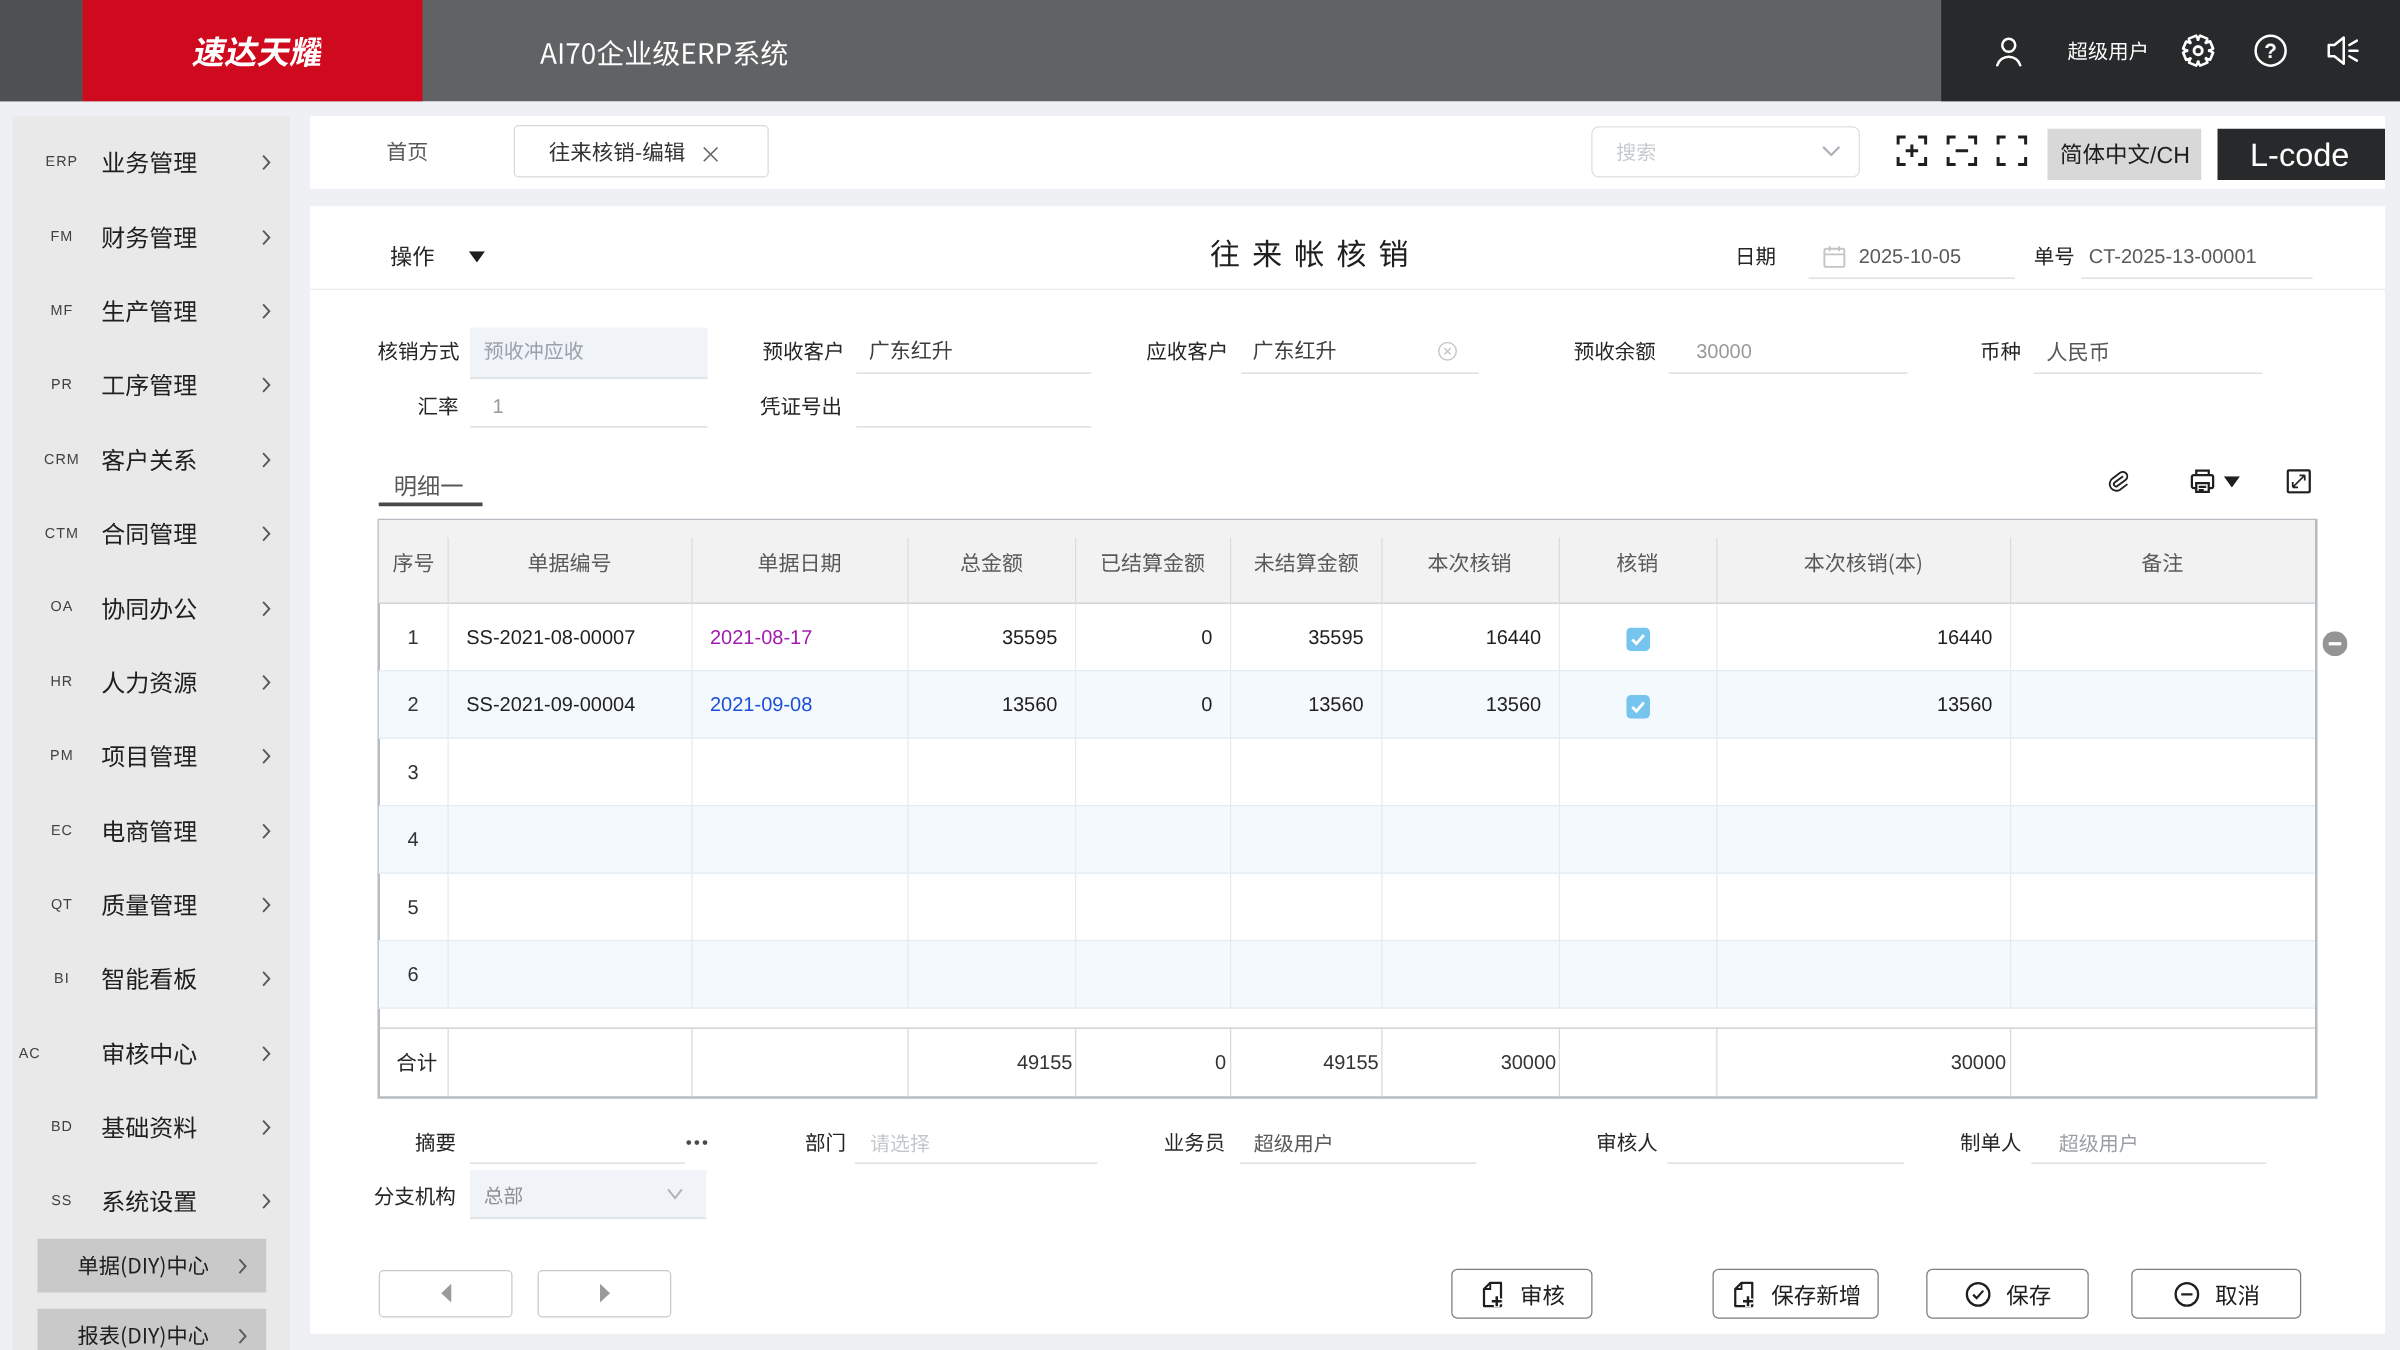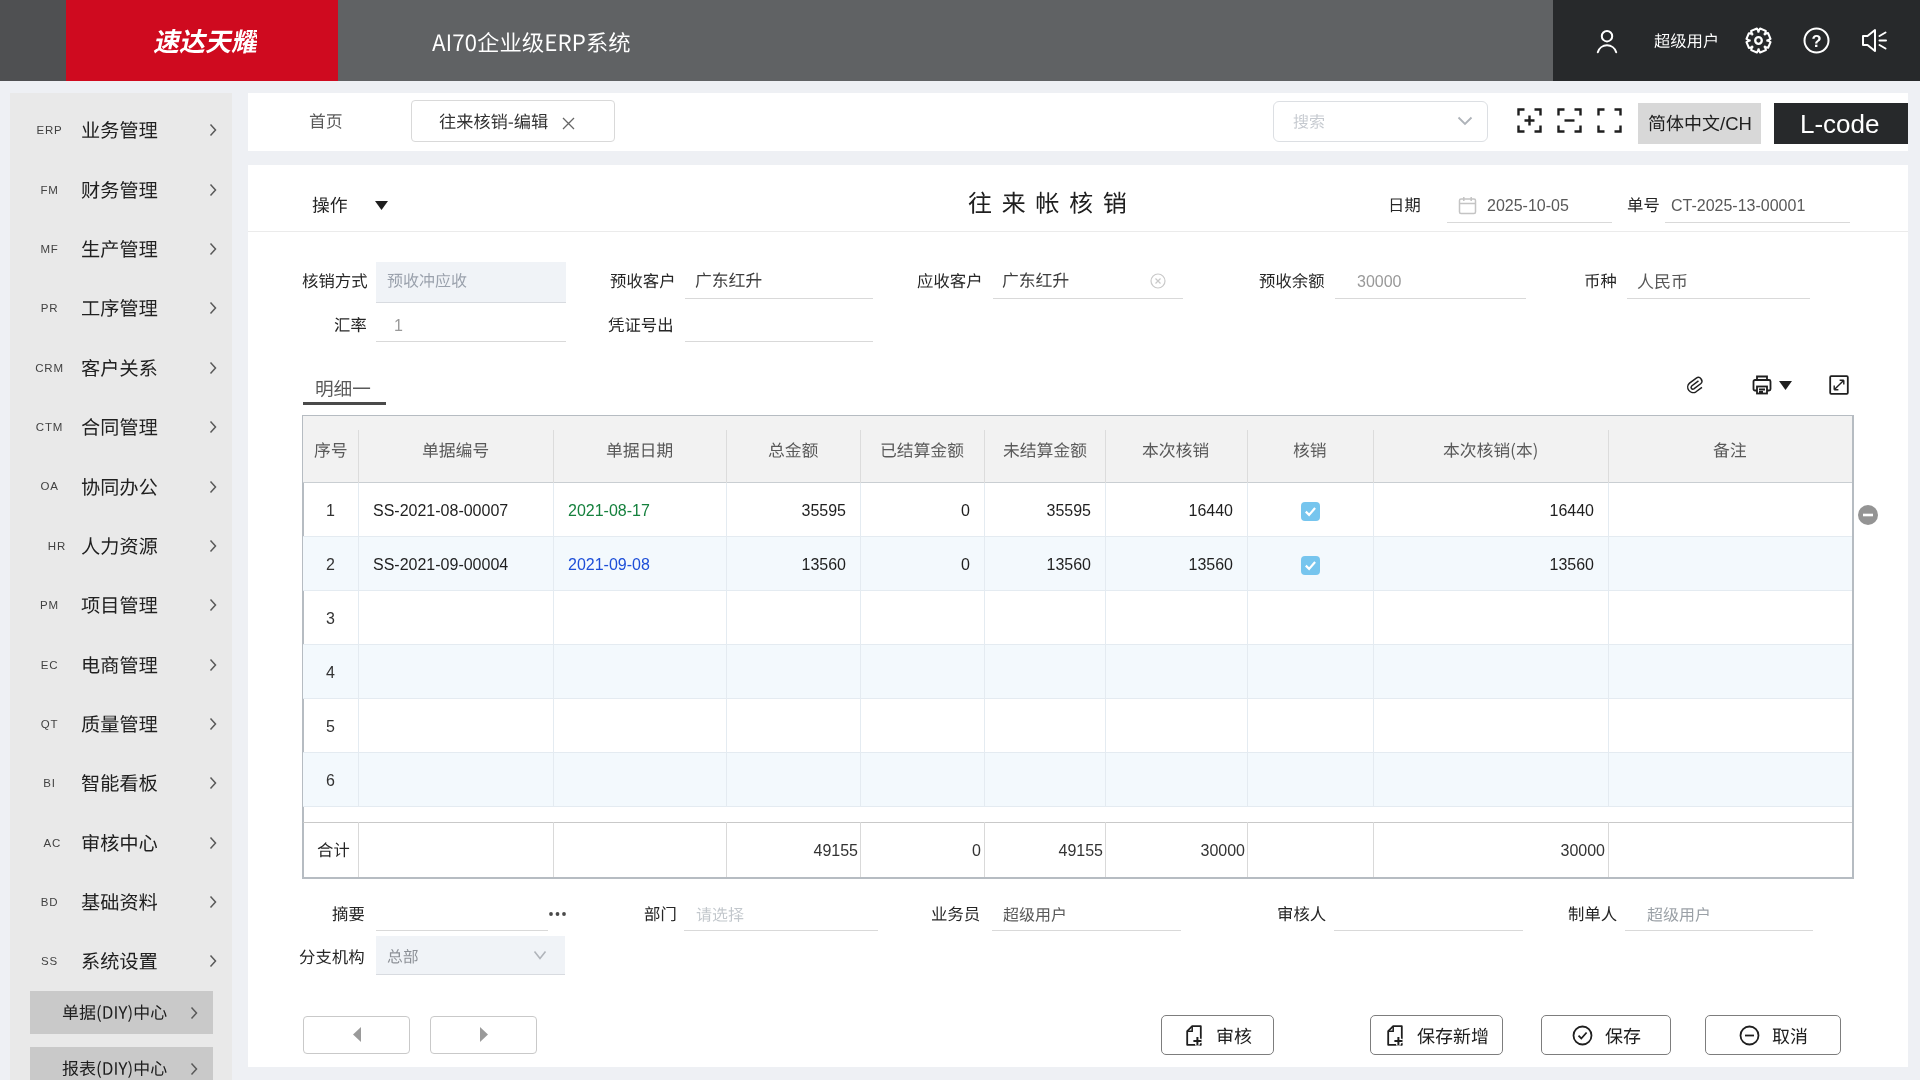--- a/index.html
+++ b/index.html
@@ -80,21 +80,21 @@
 <svg class="abs" style="left:209px;top:420.1px" width="8" height="14" viewBox="0 0 8 14" fill="none" stroke="#595959" stroke-width="1.5">
       <path d="M1.5 1.5l5 5.5-5 5.5"></path>
     </svg>
 <div class="abs" style="left:33px;top:486.46px;width:33px;transform:translateY(-50%);font:11.5px 'Liberation Sans',sans-serif;color:#424242;letter-spacing:0.8px;text-align:center;white-space:nowrap">OA</div>
 <svg style="position:absolute;left:81.0px;top:471.5px;" width="77" height="28" viewBox="0 0 77 28" fill="#202020">
       <path d="M7.4 13.2C7.1 15.0 6.4 16.8 5.6 18.0C5.9 18.2 6.5 18.6 6.7 18.8C7.5 17.5 8.3 15.5 8.7 13.4ZM16.1 13.5C16.6 15.2 17.2 17.6 17.3 19.0L18.7 18.6C18.5 17.3 17.9 15.0 17.3 13.2ZM3.1 6.1V10.6H0.9V12.0H3.1V23.8H4.5V12.0H6.5V10.6H4.5V6.1ZM10.5 6.3V9.8V9.8H7.1V11.2H10.5C10.4 14.9 9.6 19.4 5.4 22.8C5.7 23.1 6.2 23.5 6.5 23.8C11.0 20.1 11.8 15.2 11.9 11.2H14.6C14.4 18.6 14.2 21.4 13.7 22.0C13.5 22.2 13.3 22.3 12.9 22.3C12.5 22.3 11.5 22.3 10.4 22.2C10.7 22.6 10.8 23.2 10.8 23.6C11.9 23.6 12.9 23.7 13.5 23.6C14.1 23.5 14.5 23.3 14.9 22.8C15.6 22.0 15.8 19.1 16.0 10.5C16.0 10.3 16.0 9.8 16.0 9.8H11.9V9.8V6.3Z M24.0 10.5V11.8H33.7V10.5ZM26.3 15.0H31.3V18.7H26.3ZM24.9 13.8V21.3H26.3V19.9H32.7V13.8ZM20.9 7.1V23.8H22.3V8.5H35.3V22.0C35.3 22.3 35.2 22.4 34.9 22.4C34.5 22.4 33.4 22.5 32.2 22.4C32.4 22.8 32.7 23.4 32.7 23.8C34.4 23.8 35.4 23.8 35.9 23.6C36.5 23.3 36.7 22.9 36.7 22.0V7.1Z M41.9 12.8C41.4 14.5 40.4 16.6 39.3 18.0L40.6 18.7C41.7 17.3 42.6 15.0 43.2 13.3ZM53.3 13.0C54.2 15.0 55.1 17.5 55.4 19.1L56.8 18.5C56.5 17.0 55.6 14.5 54.7 12.6ZM45.9 6.2V9.5V9.7H40.1V11.1H45.8C45.7 14.9 44.6 19.4 39.2 22.7C39.6 23.0 40.1 23.5 40.4 23.9C46.1 20.3 47.2 15.2 47.4 11.1H51.3C51.0 18.3 50.7 21.1 50.1 21.7C49.9 22.0 49.7 22.0 49.3 22.0C48.8 22.0 47.6 22.0 46.3 21.9C46.6 22.3 46.8 23.0 46.8 23.4C48.0 23.5 49.2 23.5 49.9 23.4C50.6 23.4 51.1 23.2 51.5 22.6C52.3 21.7 52.6 18.8 52.9 10.5C52.9 10.3 52.9 9.7 52.9 9.7H47.4V9.5V6.2Z M63.8 6.7C62.7 9.6 60.7 12.3 58.6 14.1C59.0 14.3 59.6 14.8 59.9 15.1C62.0 13.2 64.1 10.3 65.4 7.1ZM70.4 6.5 69.0 7.1C70.4 10.0 72.9 13.2 74.9 15.1C75.2 14.7 75.7 14.2 76.1 13.9C74.1 12.3 71.7 9.2 70.4 6.5ZM60.7 22.5C61.4 22.3 62.5 22.2 72.6 21.5C73.1 22.3 73.6 23.1 73.9 23.7L75.3 22.9C74.3 21.2 72.4 18.5 70.7 16.4L69.3 17.0C70.1 18.0 70.9 19.1 71.7 20.2L62.7 20.7C64.6 18.5 66.5 15.6 68.1 12.7L66.5 12.0C65.0 15.2 62.6 18.5 61.9 19.4C61.2 20.3 60.7 20.9 60.1 21.0C60.3 21.4 60.6 22.2 60.7 22.5Z"></path>
     </svg>
 <svg class="abs" style="left:209px;top:479.5px" width="8" height="14" viewBox="0 0 8 14" fill="none" stroke="#595959" stroke-width="1.5">
       <path d="M1.5 1.5l5 5.5-5 5.5"></path>
     </svg>
-<div class="abs" style="left:33px;top:545.8199999999999px;width:33px;transform:translateY(-50%);font:11.5px 'Liberation Sans',sans-serif;color:#424242;letter-spacing:0.8px;text-align:right;white-space:nowrap">HR</div>
+<div class="abs" style="left:33px;top:545.8199999999999px;width:33px;transform:translateY(-50%);font:11.5px 'Liberation Sans',sans-serif;color:#424242;letter-spacing:0.8px;text-align:center;white-space:nowrap">HR</div>
 <svg style="position:absolute;left:81.0px;top:530.8px;" width="77" height="28" viewBox="0 0 77 28" fill="#202020">
       <path d="M8.8 6.2C8.7 9.2 8.8 18.5 0.8 22.6C1.3 22.9 1.7 23.4 2.0 23.7C6.7 21.2 8.7 16.9 9.6 13.1C10.6 16.6 12.7 21.4 17.5 23.7C17.7 23.3 18.1 22.8 18.5 22.4C11.7 19.4 10.5 11.3 10.3 9.0C10.3 7.9 10.4 6.9 10.4 6.2Z M27.1 6.2V9.5V10.3H20.8V11.8H27.0C26.7 15.4 25.4 19.6 20.2 22.8C20.6 23.0 21.1 23.5 21.3 23.9C26.9 20.5 28.2 15.8 28.5 11.8H35.1C34.7 18.6 34.3 21.3 33.6 22.0C33.4 22.2 33.1 22.3 32.7 22.3C32.2 22.3 31.0 22.3 29.7 22.1C30.0 22.6 30.1 23.2 30.2 23.6C31.4 23.7 32.6 23.7 33.2 23.7C34.0 23.6 34.4 23.4 34.9 22.9C35.8 21.9 36.1 19.0 36.6 11.1C36.6 10.9 36.6 10.3 36.6 10.3H28.6V9.5V6.2Z M40.0 7.8C41.4 8.4 43.2 9.3 44.0 9.9L44.8 8.8C43.9 8.1 42.1 7.3 40.8 6.8ZM39.3 12.8 39.8 14.1C41.3 13.6 43.3 12.9 45.1 12.3L44.9 11.0C42.8 11.7 40.8 12.4 39.3 12.8ZM41.9 15.1V20.5H43.3V16.5H52.8V20.4H54.3V15.1ZM47.5 17.0C46.9 20.2 45.4 21.9 39.4 22.7C39.6 23.0 39.9 23.5 40.0 23.8C46.5 22.9 48.2 20.9 48.9 17.0ZM48.3 20.8C50.7 21.6 53.9 22.9 55.5 23.7L56.4 22.5C54.7 21.7 51.5 20.5 49.1 19.8ZM47.7 6.2C47.2 7.6 46.2 9.2 44.6 10.3C45.0 10.5 45.4 10.9 45.7 11.3C46.5 10.6 47.1 9.8 47.7 9.0H50.0C49.4 11.1 48.1 12.8 44.7 13.7C44.9 14.0 45.3 14.5 45.4 14.8C48.1 14.0 49.6 12.7 50.5 11.2C51.7 12.8 53.6 14.1 55.8 14.6C55.9 14.3 56.3 13.8 56.6 13.5C54.2 13.0 52.1 11.7 51.1 10.1C51.2 9.7 51.3 9.4 51.4 9.0H54.3C54.0 9.7 53.7 10.3 53.4 10.8L54.6 11.1C55.1 10.4 55.7 9.2 56.2 8.1L55.1 7.9L54.9 7.9H48.4C48.7 7.4 48.9 6.9 49.1 6.4Z M67.9 14.5H73.8V16.1H67.9ZM67.9 11.7H73.8V13.4H67.9ZM67.3 18.3C66.7 19.6 65.9 21.0 65.0 21.9C65.3 22.1 65.9 22.4 66.1 22.7C67.0 21.7 67.9 20.1 68.6 18.7ZM72.7 18.7C73.5 19.9 74.4 21.5 74.8 22.5L76.2 21.9C75.7 20.9 74.7 19.4 74.0 18.2ZM59.3 7.4C60.3 8.0 61.8 9.0 62.5 9.6L63.3 8.4C62.6 7.9 61.2 7.0 60.1 6.4ZM58.3 12.5C59.4 13.1 60.8 14.1 61.6 14.6L62.4 13.4C61.7 12.9 60.2 12.1 59.2 11.5ZM58.7 22.7 60.0 23.5C60.9 21.7 62.0 19.4 62.8 17.3L61.7 16.5C60.8 18.7 59.6 21.2 58.7 22.7ZM64.1 7.1V12.3C64.1 15.5 63.9 19.9 61.7 23.0C62.0 23.1 62.6 23.5 62.9 23.7C65.2 20.5 65.5 15.7 65.5 12.3V8.4H75.9V7.1ZM70.1 8.7C70.0 9.2 69.7 10.0 69.5 10.6H66.6V17.3H70.1V22.3C70.1 22.5 70.0 22.6 69.8 22.6C69.5 22.6 68.7 22.6 67.8 22.6C67.9 22.9 68.1 23.4 68.2 23.8C69.4 23.8 70.3 23.8 70.8 23.6C71.3 23.4 71.4 23.0 71.4 22.3V17.3H75.1V10.6H70.9C71.2 10.1 71.4 9.5 71.7 9.0Z"></path>
     </svg>
 <svg class="abs" style="left:209px;top:538.8px" width="8" height="14" viewBox="0 0 8 14" fill="none" stroke="#595959" stroke-width="1.5">
       <path d="M1.5 1.5l5 5.5-5 5.5"></path>
     </svg>
 <div class="abs" style="left:33px;top:605.1800000000001px;width:33px;transform:translateY(-50%);font:11.5px 'Liberation Sans',sans-serif;color:#424242;letter-spacing:0.8px;text-align:center;white-space:nowrap">PM</div>
 <svg style="position:absolute;left:81.0px;top:590.2px;" width="77" height="28" viewBox="0 0 77 28" fill="#202020">
       <path d="M11.9 12.7V16.7C11.9 18.7 11.3 21.2 6.1 22.6C6.4 22.9 6.9 23.4 7.0 23.8C12.5 22.0 13.3 19.2 13.3 16.7V12.7ZM13.2 20.5C14.7 21.5 16.6 22.9 17.5 23.8L18.5 22.8C17.5 21.9 15.6 20.5 14.1 19.6ZM0.6 18.7 0.9 20.2C2.7 19.6 5.0 18.8 7.3 18.1L7.1 16.8L4.7 17.5V9.8H7.0V8.4H0.9V9.8H3.3V18.0ZM8.0 10.3V19.3H9.4V11.6H15.7V19.3H17.1V10.3H12.6C12.9 9.7 13.2 9.0 13.5 8.3H18.4V7.0H7.3V8.3H11.8C11.6 8.9 11.3 9.7 11.1 10.3Z M23.7 13.2H33.8V16.4H23.7ZM23.7 11.9V8.8H33.8V11.9ZM23.7 17.8H33.8V21.0H23.7ZM22.2 7.3V23.7H23.7V22.4H33.8V23.7H35.3V7.3Z M42.5 13.9V23.8H43.9V23.2H53.2V23.8H54.6V19.0H43.9V17.7H53.6V13.9ZM53.2 22.0H43.9V20.2H53.2ZM46.8 10.3C47.1 10.7 47.3 11.1 47.4 11.5H40.3V14.7H41.7V12.7H54.5V14.7H56.0V11.5H48.9C48.7 11.1 48.4 10.5 48.1 10.0ZM43.9 15.0H52.2V16.6H43.9ZM41.6 6.1C41.1 7.7 40.3 9.4 39.2 10.4C39.6 10.6 40.2 10.9 40.5 11.1C41.0 10.5 41.5 9.7 42.0 8.8H43.4C43.8 9.5 44.2 10.3 44.4 10.9L45.6 10.5C45.4 10.0 45.1 9.4 44.8 8.8H47.7V7.7H42.5C42.7 7.3 42.9 6.8 43.0 6.3ZM49.7 6.1C49.4 7.5 48.7 8.9 47.8 9.8C48.2 9.9 48.8 10.3 49.0 10.4C49.4 10.0 49.8 9.4 50.2 8.8H51.5C52.1 9.5 52.6 10.4 52.9 11.0L54.1 10.4C53.9 10.0 53.5 9.4 53.0 8.8H56.4V7.7H50.6C50.8 7.3 51.0 6.8 51.1 6.4Z M66.7 11.9H69.7V14.4H66.7ZM70.9 11.9H73.9V14.4H70.9ZM66.7 8.3H69.7V10.7H66.7ZM70.9 8.3H73.9V10.7H70.9ZM63.7 21.8V23.2H76.2V21.8H71.0V19.2H75.5V17.9H71.0V15.6H75.2V7.0H65.4V15.6H69.6V17.9H65.2V19.2H69.6V21.8ZM58.3 20.4 58.6 21.8C60.3 21.3 62.5 20.5 64.6 19.8L64.4 18.4L62.2 19.1V14.3H64.2V13.0H62.2V8.8H64.5V7.4H58.5V8.8H60.9V13.0H58.7V14.3H60.9V19.6C59.9 19.9 59.0 20.1 58.3 20.4Z"></path>
     </svg>
@@ -115,21 +115,21 @@
 <svg class="abs" style="left:209px;top:716.9px" width="8" height="14" viewBox="0 0 8 14" fill="none" stroke="#595959" stroke-width="1.5">
       <path d="M1.5 1.5l5 5.5-5 5.5"></path>
     </svg>
 <div class="abs" style="left:33px;top:783.26px;width:33px;transform:translateY(-50%);font:11.5px 'Liberation Sans',sans-serif;color:#424242;letter-spacing:0.8px;text-align:center;white-space:nowrap">BI</div>
 <svg style="position:absolute;left:81.0px;top:768.3px;" width="77" height="28" viewBox="0 0 77 28" fill="#202020">
       <path d="M11.8 9.0H15.8V13.1H11.8ZM10.5 7.7V14.4H17.2V7.7ZM5.2 20.0H14.1V21.9H5.2ZM5.2 18.9V17.1H14.1V18.9ZM3.7 15.9V23.8H5.2V23.1H14.1V23.8H15.6V15.9ZM3.1 6.1C2.7 7.5 1.9 9.0 1.0 9.9C1.3 10.1 1.8 10.4 2.1 10.7C2.5 10.2 2.9 9.6 3.3 8.9H5.0V10.0L4.9 10.7H1.0V11.9H4.7C4.2 13.1 3.2 14.4 0.8 15.3C1.1 15.6 1.5 16.0 1.7 16.3C3.7 15.4 4.9 14.3 5.5 13.2C6.5 13.9 7.9 14.9 8.5 15.4L9.5 14.4C8.9 14.0 6.8 12.7 6.0 12.2L6.1 11.9H9.7V10.7H6.3L6.3 10.0V8.9H9.2V7.7H3.9C4.1 7.3 4.3 6.8 4.4 6.4Z M26.6 14.2V15.9H22.5V14.2ZM21.1 13.0V23.8H22.5V19.9H26.6V22.1C26.6 22.4 26.5 22.4 26.2 22.4C26.0 22.5 25.2 22.5 24.2 22.4C24.4 22.8 24.7 23.4 24.7 23.8C25.9 23.8 26.8 23.7 27.3 23.5C27.8 23.3 28.0 22.9 28.0 22.1V13.0ZM22.5 17.0H26.6V18.7H22.5ZM35.7 7.6C34.6 8.2 32.9 8.9 31.2 9.4V6.2H29.8V12.6C29.8 14.1 30.3 14.6 32.1 14.6C32.5 14.6 35.0 14.6 35.4 14.6C36.9 14.6 37.4 13.9 37.5 11.6C37.1 11.5 36.5 11.3 36.2 11.0C36.2 12.9 36.0 13.3 35.3 13.3C34.7 13.3 32.6 13.3 32.2 13.3C31.4 13.3 31.2 13.2 31.2 12.5V10.6C33.1 10.0 35.1 9.4 36.6 8.7ZM35.9 16.1C34.8 16.9 32.9 17.6 31.2 18.2V15.1H29.8V21.6C29.8 23.2 30.3 23.6 32.1 23.6C32.5 23.6 35.1 23.6 35.5 23.6C37.1 23.6 37.5 22.9 37.7 20.4C37.3 20.3 36.7 20.0 36.4 19.8C36.3 22.0 36.2 22.3 35.4 22.3C34.8 22.3 32.7 22.3 32.3 22.3C31.4 22.3 31.2 22.2 31.2 21.6V19.4C33.1 18.8 35.3 18.1 36.8 17.2ZM20.8 11.7C21.2 11.5 21.9 11.4 27.1 11.0C27.3 11.4 27.5 11.7 27.6 12.0L28.8 11.5C28.4 10.3 27.4 8.6 26.4 7.3L25.2 7.8C25.7 8.4 26.2 9.2 26.6 9.9L22.3 10.2C23.2 9.1 24.0 7.9 24.7 6.6L23.2 6.1C22.6 7.6 21.5 9.1 21.2 9.5C20.9 9.9 20.6 10.2 20.3 10.3C20.5 10.7 20.7 11.3 20.8 11.7Z M44.8 18.2H53.1V19.5H44.8ZM44.8 17.1V15.8H53.1V17.1ZM44.8 20.5H53.1V21.9H44.8ZM54.3 6.3C51.2 6.9 45.4 7.2 40.7 7.2C40.8 7.5 40.9 8.0 41.0 8.4C42.6 8.4 44.4 8.3 46.2 8.2C46.1 8.7 46.0 9.1 45.8 9.6H40.9V10.7H45.4C45.2 11.2 45.0 11.7 44.7 12.2H39.5V13.3H44.1C42.9 15.4 41.2 17.1 39.0 18.4C39.3 18.7 39.8 19.2 40.0 19.5C41.3 18.7 42.4 17.8 43.4 16.7V23.8H44.8V23.1H53.1V23.8H54.6V14.7H44.9C45.2 14.2 45.5 13.8 45.7 13.3H56.5V12.2H46.3C46.6 11.7 46.8 11.2 47.0 10.7H55.4V9.6H47.4L47.8 8.2C50.6 8.0 53.2 7.7 55.2 7.3Z M61.4 6.1V9.8H58.7V11.2H61.3C60.7 13.8 59.5 16.9 58.2 18.5C58.5 18.8 58.8 19.5 59.0 19.9C59.8 18.6 60.7 16.4 61.4 14.2V23.8H62.7V13.5C63.2 14.5 63.9 15.7 64.1 16.3L65.0 15.2C64.7 14.7 63.2 12.4 62.7 11.8V11.2H65.0V9.8H62.7V6.1ZM74.5 6.5C72.5 7.3 68.8 7.8 65.8 7.9V12.6C65.8 15.7 65.6 20.0 63.5 23.0C63.8 23.2 64.4 23.6 64.7 23.8C66.8 20.8 67.2 16.3 67.2 13.1H67.8C68.4 15.5 69.2 17.7 70.3 19.5C69.1 20.9 67.7 22.0 66.0 22.6C66.4 22.9 66.7 23.5 66.9 23.8C68.5 23.1 70.0 22.0 71.2 20.7C72.3 22.1 73.6 23.1 75.2 23.8C75.4 23.5 75.8 22.9 76.2 22.6C74.6 22.0 73.2 20.9 72.1 19.6C73.5 17.6 74.6 15.2 75.1 12.0L74.2 11.8L73.9 11.8H67.2V9.1C70.1 8.9 73.4 8.5 75.4 7.7ZM73.5 13.1C73.0 15.2 72.2 16.9 71.2 18.4C70.3 16.8 69.6 15.1 69.1 13.1Z"></path>
     </svg>
 <svg class="abs" style="left:209px;top:776.3px" width="8" height="14" viewBox="0 0 8 14" fill="none" stroke="#595959" stroke-width="1.5">
       <path d="M1.5 1.5l5 5.5-5 5.5"></path>
     </svg>
-<div class="abs" style="left:28px;top:842.6199999999999px;width:33px;transform:translateY(-50%);font:11.5px 'Liberation Sans',sans-serif;color:#424242;letter-spacing:0.8px;text-align:right;white-space:nowrap">AC</div>
+<div class="abs" style="left:15px;top:842.6199999999999px;width:33px;transform:translateY(-50%);font:11.5px 'Liberation Sans',sans-serif;color:#424242;letter-spacing:0.8px;text-align:left;white-space:nowrap">AC</div>
 <svg style="position:absolute;left:81.0px;top:827.6px;" width="77" height="28" viewBox="0 0 77 28" fill="#202020">
       <path d="M8.2 6.4C8.5 7.0 8.9 7.6 9.1 8.2H1.6V11.3H3.0V9.6H16.1V11.3H17.6V8.2H10.4L10.8 8.1C10.6 7.5 10.1 6.7 9.7 6.0ZM4.2 16.7H8.8V18.9H4.2ZM4.2 15.5V13.3H8.8V15.5ZM15.0 16.7V18.9H10.3V16.7ZM15.0 15.5H10.3V13.3H15.0ZM8.8 10.2V12.1H2.8V21.2H4.2V20.2H8.8V23.8H10.3V20.2H15.0V21.1H16.4V12.1H10.3V10.2Z M35.7 15.2C34.0 18.4 30.3 21.2 25.9 22.6C26.2 22.9 26.6 23.5 26.7 23.8C29.1 23.0 31.3 21.8 33.1 20.4C34.4 21.4 35.8 22.8 36.6 23.6L37.7 22.6C36.9 21.8 35.4 20.5 34.1 19.5C35.3 18.4 36.4 17.1 37.2 15.7ZM31.0 6.5C31.4 7.2 31.7 8.1 31.9 8.8H26.9V10.1H30.6C29.9 11.2 28.8 13.0 28.5 13.4C28.1 13.7 27.6 13.8 27.2 13.9C27.3 14.2 27.6 14.9 27.6 15.3C28.0 15.1 28.6 15.0 32.0 14.8C30.6 16.3 28.8 17.5 26.8 18.4C27.1 18.7 27.5 19.2 27.7 19.5C31.0 17.9 34.0 15.1 35.6 12.2L34.3 11.7C34.0 12.3 33.6 12.9 33.1 13.5L29.9 13.7C30.5 12.7 31.5 11.2 32.1 10.1H37.6V8.8H33.2L33.4 8.7C33.3 8.0 32.8 6.9 32.3 6.1ZM22.9 6.1V9.8H20.3V11.2H22.8C22.2 13.8 21.0 16.9 19.8 18.5C20.1 18.8 20.4 19.5 20.6 19.9C21.4 18.7 22.3 16.7 22.9 14.6V23.8H24.3V13.7C24.8 14.7 25.4 15.8 25.7 16.4L26.5 15.4C26.2 14.8 24.8 12.7 24.3 12.0V11.2H26.4V9.8H24.3V6.1Z M47.2 6.1V9.6H40.2V18.7H41.7V17.5H47.2V23.8H48.7V17.5H54.2V18.6H55.7V9.6H48.7V6.1ZM41.7 16.1V11.0H47.2V16.1ZM54.2 16.1H48.7V11.0H54.2Z M63.3 11.5V21.0C63.3 22.9 63.9 23.5 66.0 23.5C66.4 23.5 69.4 23.5 69.8 23.5C72.0 23.5 72.4 22.4 72.7 18.7C72.2 18.6 71.6 18.4 71.3 18.1C71.1 21.4 71.0 22.1 69.8 22.1C69.1 22.1 66.6 22.1 66.1 22.1C65.0 22.1 64.8 21.9 64.8 21.0V11.5ZM60.2 12.9C59.9 15.2 59.3 18.2 58.4 20.2L59.9 20.8C60.7 18.7 61.3 15.5 61.6 13.2ZM72.2 13.0C73.3 15.2 74.3 18.3 74.7 20.3L76.1 19.7C75.7 17.7 74.7 14.7 73.6 12.4ZM64.2 7.8C66.0 9.0 68.3 10.9 69.3 12.2L70.4 11.1C69.3 9.8 67.0 8.0 65.1 6.8Z"></path>
     </svg>
 <svg class="abs" style="left:209px;top:835.6px" width="8" height="14" viewBox="0 0 8 14" fill="none" stroke="#595959" stroke-width="1.5">
       <path d="M1.5 1.5l5 5.5-5 5.5"></path>
     </svg>
 <div class="abs" style="left:33px;top:901.98px;width:33px;transform:translateY(-50%);font:11.5px 'Liberation Sans',sans-serif;color:#424242;letter-spacing:0.8px;text-align:center;white-space:nowrap">BD</div>
 <svg style="position:absolute;left:81.0px;top:887.0px;" width="77" height="28" viewBox="0 0 77 28" fill="#202020">
       <path d="M13.1 6.2V8.0H6.1V6.1H4.7V8.0H1.8V9.2H4.7V15.4H0.9V16.6H5.1C4.0 18.0 2.3 19.2 0.7 19.8C1.0 20.1 1.4 20.6 1.6 20.9C3.5 20.0 5.5 18.4 6.6 16.6H12.7C13.9 18.3 15.8 19.9 17.6 20.7C17.8 20.4 18.3 19.8 18.6 19.6C17.0 19.0 15.3 17.9 14.2 16.6H18.3V15.4H14.6V9.2H17.5V8.0H14.6V6.2ZM6.1 9.2H13.1V10.5H6.1ZM8.8 17.2V18.8H4.9V20.0H8.8V22.1H2.4V23.3H16.9V22.1H10.3V20.0H14.3V18.8H10.3V17.2ZM6.1 11.6H13.1V12.9H6.1ZM6.1 14.0H13.1V15.4H6.1Z M20.2 7.2V8.5H22.5C22.0 11.4 21.1 14.2 19.8 16.0C20.0 16.4 20.3 17.2 20.4 17.5C20.8 17.0 21.1 16.5 21.4 16.0V22.9H22.7V21.4H26.3V13.1H22.7C23.2 11.6 23.6 10.1 23.9 8.5H26.7V7.2ZM22.7 14.4H25.1V20.1H22.7ZM27.3 15.6V22.6H35.7V23.6H37.1V15.6H35.7V21.2H32.9V14.2H36.6V8.0H35.2V12.9H32.9V6.3H31.5V12.9H29.1V8.0H27.8V14.2H31.5V21.2H28.8V15.6Z M40.0 7.8C41.4 8.4 43.2 9.3 44.0 9.9L44.8 8.8C43.9 8.1 42.1 7.3 40.8 6.8ZM39.3 12.8 39.8 14.1C41.3 13.6 43.3 12.9 45.1 12.3L44.9 11.0C42.8 11.7 40.8 12.4 39.3 12.8ZM41.9 15.1V20.5H43.3V16.5H52.8V20.4H54.3V15.1ZM47.5 17.0C46.9 20.2 45.4 21.9 39.4 22.7C39.6 23.0 39.9 23.5 40.0 23.8C46.5 22.9 48.2 20.9 48.9 17.0ZM48.3 20.8C50.7 21.6 53.9 22.9 55.5 23.7L56.4 22.5C54.7 21.7 51.5 20.5 49.1 19.8ZM47.7 6.2C47.2 7.6 46.2 9.2 44.6 10.3C45.0 10.5 45.4 10.9 45.7 11.3C46.5 10.6 47.1 9.8 47.7 9.0H50.0C49.4 11.1 48.1 12.8 44.7 13.7C44.9 14.0 45.3 14.5 45.4 14.8C48.1 14.0 49.6 12.7 50.5 11.2C51.7 12.8 53.6 14.1 55.8 14.6C55.9 14.3 56.3 13.8 56.6 13.5C54.2 13.0 52.1 11.7 51.1 10.1C51.2 9.7 51.3 9.4 51.4 9.0H54.3C54.0 9.7 53.7 10.3 53.4 10.8L54.6 11.1C55.1 10.4 55.7 9.2 56.2 8.1L55.1 7.9L54.9 7.9H48.4C48.7 7.4 48.9 6.9 49.1 6.4Z M58.6 7.6C59.1 9.0 59.6 10.8 59.7 11.9L60.8 11.6C60.7 10.5 60.2 8.7 59.7 7.4ZM64.8 7.3C64.6 8.6 64.0 10.5 63.6 11.7L64.5 12.0C65.0 10.9 65.6 9.1 66.1 7.6ZM67.5 8.5C68.6 9.2 69.9 10.2 70.5 11.0L71.3 9.9C70.7 9.1 69.4 8.2 68.2 7.5ZM66.5 13.3C67.7 14.0 69.1 15.0 69.7 15.6L70.4 14.5C69.8 13.8 68.4 12.9 67.2 12.3ZM58.5 12.6V13.9H61.2C60.5 16.1 59.3 18.6 58.2 19.9C58.4 20.3 58.8 20.9 58.9 21.4C59.9 20.1 60.9 18.0 61.6 15.9V23.8H62.9V15.9C63.6 17.0 64.5 18.4 64.9 19.2L65.8 18.0C65.4 17.4 63.5 14.8 62.9 14.2V13.9H66.1V12.6H62.9V6.2H61.6V12.6ZM66.0 18.4 66.3 19.7 72.3 18.6V23.8H73.7V18.4L76.1 17.9L75.9 16.6L73.7 17.0V6.1H72.3V17.2Z"></path>
     </svg>
@@ -349,21 +349,21 @@
       <path d="M14.4 13.3C13.0 16.1 9.7 18.5 5.8 19.8C6.1 20.1 6.4 20.5 6.6 20.8C8.7 20.1 10.6 19.1 12.2 17.8C13.3 18.7 14.6 19.9 15.2 20.7L16.2 19.8C15.5 19.1 14.2 17.9 13.1 17.1C14.1 16.1 15.0 15.0 15.7 13.7ZM10.3 5.7C10.7 6.3 11.0 7.1 11.1 7.7H6.7V8.8H9.9C9.4 9.8 8.4 11.3 8.1 11.7C7.8 12.0 7.4 12.1 7.0 12.2C7.1 12.4 7.3 13.1 7.4 13.4C7.7 13.3 8.2 13.2 11.2 13.0C9.9 14.2 8.4 15.4 6.7 16.1C6.9 16.4 7.3 16.8 7.4 17.1C10.4 15.7 12.9 13.3 14.4 10.7L13.2 10.3C12.9 10.8 12.6 11.3 12.2 11.8L9.3 12.0C9.9 11.1 10.7 9.8 11.3 8.8H16.1V7.7H12.2L12.5 7.6C12.3 7.0 11.9 6.0 11.5 5.3ZM3.2 5.4V8.6H1.0V9.8H3.2C2.6 12.1 1.6 14.8 0.6 16.2C0.8 16.5 1.1 17.0 1.2 17.4C1.9 16.3 2.7 14.6 3.2 12.8V20.8H4.4V12.0C4.9 12.9 5.4 13.8 5.6 14.4L6.4 13.5C6.1 13.0 4.9 11.1 4.4 10.5V9.8H6.3V8.6H4.4V5.4Z M24.2 6.4C24.8 7.4 25.5 8.7 25.8 9.5L26.8 9.0C26.5 8.2 25.8 6.9 25.1 6.0ZM31.7 5.8C31.3 6.8 30.5 8.2 30.0 9.0L30.9 9.5C31.5 8.7 32.2 7.4 32.8 6.3ZM19.8 5.4C19.3 7.0 18.4 8.5 17.4 9.5C17.6 9.7 18.0 10.3 18.1 10.6C18.6 10.0 19.1 9.3 19.6 8.6H23.7V7.4H20.2C20.5 6.9 20.7 6.3 20.9 5.7ZM17.8 13.7V14.9H20.3V18.2C20.3 18.9 19.7 19.4 19.5 19.6C19.7 19.8 20.0 20.3 20.1 20.6C20.3 20.3 20.8 20.1 23.6 18.5C23.5 18.2 23.4 17.7 23.4 17.4L21.4 18.4V14.9H23.8V13.7H21.4V11.4H23.4V10.3H18.6V11.4H20.3V13.7ZM25.5 14.2H31.2V16.1H25.5ZM25.5 13.2V11.4H31.2V13.2ZM27.8 5.4V10.2H24.4V20.8H25.5V17.2H31.2V19.2C31.2 19.5 31.1 19.5 30.8 19.5C30.6 19.6 29.7 19.6 28.8 19.5C29.0 19.8 29.1 20.4 29.2 20.7C30.5 20.7 31.2 20.7 31.7 20.5C32.2 20.3 32.3 19.9 32.3 19.3V10.2L31.2 10.2H29.0V5.4Z"></path>
     </svg>
 <svg style="position:absolute;left:1442.8px;top:436.9px;" width="95" height="24" viewBox="0 0 95 24" fill="#595959">
       <path d="M7.7 5.4V8.9H1.1V10.2H6.2C4.9 13.1 2.9 15.8 0.6 17.1C0.9 17.4 1.3 17.8 1.5 18.2C4.0 16.5 6.1 13.5 7.5 10.2H7.7V16.4H3.8V17.7H7.7V20.8H9.1V17.7H13.0V16.4H9.1V10.2H9.3C10.6 13.5 12.7 16.5 15.2 18.1C15.5 17.8 15.9 17.3 16.2 17.0C13.9 15.7 11.8 13.0 10.6 10.2H15.7V8.9H9.1V5.4Z M17.8 7.4C18.9 8.1 20.3 9.1 21.0 9.8L21.8 8.8C21.1 8.1 19.7 7.1 18.5 6.5ZM17.5 18.3 18.7 19.1C19.7 17.6 21.0 15.7 22.0 14.0L21.0 13.1C19.9 15.0 18.5 17.0 17.5 18.3ZM24.4 5.4C23.9 8.1 22.9 10.7 21.7 12.3C22.0 12.5 22.6 12.8 22.9 13.0C23.5 12.1 24.1 10.9 24.7 9.5H30.9C30.5 10.6 30.0 11.9 29.6 12.7C29.9 12.9 30.4 13.1 30.7 13.3C31.3 12.1 32.0 10.3 32.5 8.7L31.5 8.2L31.3 8.2H25.1C25.4 7.4 25.6 6.5 25.8 5.6ZM26.4 10.3V11.3C26.4 13.7 26.0 17.4 20.8 19.9C21.2 20.1 21.6 20.6 21.8 20.9C25.1 19.2 26.6 17.1 27.2 15.0C28.2 17.7 29.7 19.7 32.1 20.7C32.3 20.4 32.7 19.9 32.9 19.6C30.0 18.5 28.4 16.0 27.7 12.6C27.7 12.1 27.7 11.7 27.7 11.4V10.3Z M48.0 13.3C46.6 16.1 43.3 18.5 39.4 19.8C39.7 20.1 40.0 20.5 40.2 20.8C42.3 20.1 44.2 19.1 45.8 17.8C46.9 18.7 48.2 19.9 48.8 20.7L49.8 19.8C49.1 19.1 47.8 17.9 46.7 17.1C47.7 16.1 48.6 15.0 49.3 13.7ZM43.9 5.7C44.3 6.3 44.6 7.1 44.7 7.7H40.3V8.8H43.5C43.0 9.8 42.0 11.3 41.7 11.7C41.4 12.0 41.0 12.1 40.6 12.2C40.7 12.4 40.9 13.1 41.0 13.4C41.3 13.3 41.8 13.2 44.8 13.0C43.5 14.2 42.0 15.4 40.3 16.1C40.5 16.4 40.9 16.8 41.0 17.1C44.0 15.7 46.5 13.3 48.0 10.7L46.8 10.3C46.5 10.8 46.2 11.3 45.8 11.8L42.9 12.0C43.5 11.1 44.3 9.8 44.9 8.8H49.7V7.7H45.8L46.1 7.6C45.9 7.0 45.5 6.0 45.1 5.3ZM36.8 5.4V8.6H34.6V9.8H36.8C36.2 12.1 35.2 14.8 34.2 16.2C34.4 16.5 34.7 17.0 34.8 17.4C35.5 16.3 36.3 14.6 36.8 12.8V20.8H38.0V12.0C38.5 12.9 39.0 13.8 39.2 14.4L40.0 13.5C39.7 13.0 38.5 11.1 38.0 10.5V9.8H39.9V8.6H38.0V5.4Z M57.8 6.4C58.4 7.4 59.1 8.7 59.4 9.5L60.4 9.0C60.1 8.2 59.4 6.9 58.7 6.0ZM65.3 5.8C64.9 6.8 64.1 8.2 63.6 9.0L64.5 9.5C65.1 8.7 65.8 7.4 66.4 6.3ZM53.4 5.4C52.9 7.0 52.0 8.5 51.0 9.5C51.2 9.7 51.6 10.3 51.7 10.6C52.2 10.0 52.7 9.3 53.2 8.6H57.3V7.4H53.8C54.1 6.9 54.3 6.3 54.5 5.7ZM51.4 13.7V14.9H53.9V18.2C53.9 18.9 53.3 19.4 53.1 19.6C53.3 19.8 53.6 20.3 53.7 20.6C53.9 20.3 54.4 20.1 57.2 18.5C57.1 18.2 57.0 17.7 57.0 17.4L55.0 18.4V14.9H57.4V13.7H55.0V11.4H57.0V10.3H52.2V11.4H53.9V13.7ZM59.1 14.2H64.8V16.1H59.1ZM59.1 13.2V11.4H64.8V13.2ZM61.4 5.4V10.2H58.0V20.8H59.1V17.2H64.8V19.2C64.8 19.5 64.7 19.5 64.4 19.5C64.2 19.6 63.3 19.6 62.4 19.5C62.6 19.8 62.7 20.4 62.8 20.7C64.1 20.7 64.8 20.7 65.3 20.5C65.8 20.3 65.9 19.9 65.9 19.3V10.2L64.8 10.2H62.6V5.4Z M71.2 22.8 72.2 22.4C70.7 20.0 70.0 17.1 70.0 14.3C70.0 11.4 70.7 8.6 72.2 6.2L71.2 5.7C69.7 8.3 68.7 11.0 68.7 14.3C68.7 17.6 69.7 20.3 71.2 22.8Z M80.6 5.4V8.9H74.0V10.2H79.0C77.8 13.1 75.7 15.8 73.5 17.1C73.8 17.4 74.2 17.8 74.4 18.2C76.9 16.5 79.0 13.5 80.3 10.2H80.6V16.4H76.7V17.7H80.6V20.8H81.9V17.7H85.8V16.4H81.9V10.2H82.2C83.4 13.5 85.6 16.5 88.1 18.1C88.3 17.8 88.8 17.3 89.1 17.0C86.8 15.7 84.6 13.0 83.4 10.2H88.6V8.9H81.9V5.4Z M91.3 22.8C92.9 20.3 93.8 17.6 93.8 14.3C93.8 11.0 92.9 8.3 91.3 5.7L90.4 6.2C91.8 8.6 92.6 11.4 92.6 14.3C92.6 17.1 91.8 20.0 90.4 22.4Z"></path>
     </svg>
 <svg style="position:absolute;left:1713.2px;top:436.9px;" width="34" height="24" viewBox="0 0 34 24" fill="#595959">
       <path d="M11.5 7.9C10.7 8.8 9.6 9.5 8.4 10.2C7.2 9.6 6.2 8.9 5.5 8.1L5.7 7.9ZM6.2 5.3C5.4 6.8 3.7 8.5 1.3 9.6C1.6 9.8 1.9 10.2 2.2 10.5C3.1 10.0 3.9 9.5 4.6 8.9C5.3 9.6 6.1 10.2 7.1 10.8C5.0 11.6 2.7 12.2 0.5 12.5C0.7 12.8 1.0 13.4 1.1 13.7C3.5 13.3 6.1 12.6 8.4 11.5C10.5 12.5 13.0 13.1 15.6 13.5C15.7 13.1 16.1 12.6 16.3 12.3C14.0 12.0 11.7 11.5 9.7 10.8C11.3 9.8 12.7 8.7 13.6 7.3L12.8 6.8L12.5 6.8H6.7C7.0 6.4 7.3 6.0 7.6 5.6ZM4.2 17.3H7.7V19.2H4.2ZM4.2 16.3V14.6H7.7V16.3ZM12.5 17.3V19.2H9.0V17.3ZM12.5 16.3H9.0V14.6H12.5ZM2.9 13.5V20.8H4.2V20.3H12.5V20.8H13.9V13.5Z M18.4 6.5C19.5 7.0 20.9 7.8 21.6 8.4L22.3 7.3C21.6 6.8 20.2 6.0 19.1 5.6ZM17.5 11.1C18.6 11.6 19.9 12.4 20.6 13.0L21.3 11.9C20.6 11.4 19.2 10.7 18.2 10.2ZM18.0 19.8 19.1 20.6C20.1 19.1 21.2 17.0 22.1 15.2L21.2 14.4C20.2 16.3 18.9 18.5 18.0 19.8ZM26.0 5.7C26.6 6.6 27.2 7.8 27.4 8.5L28.6 8.0C28.4 7.3 27.7 6.2 27.1 5.3ZM22.4 8.6V9.8H26.8V13.6H23.0V14.8H26.8V19.1H21.9V20.3H33.0V19.1H28.1V14.8H32.0V13.6H28.1V9.8H32.6V8.6Z"></path>
     </svg>
 <div style="position:absolute;left:326px;top:511.0px;transform:translateY(-50%);font:400 16px 'Liberation Sans',sans-serif;color:#333;white-space:nowrap;">1</div>
 <div style="position:absolute;left:373px;top:511.0px;transform:translateY(-50%);font:400 16px 'Liberation Sans',sans-serif;color:#1f1f1f;white-space:nowrap;">SS-2021-08-00007</div>
-<div style="position:absolute;left:568px;top:511.0px;transform:translateY(-50%);font:400 16px 'Liberation Sans',sans-serif;color:#15803d;white-space:nowrap;">2021-08-17</div>
+<div style="position:absolute;left:568px;top:511.0px;transform:translateY(-50%);font:400 16px 'Liberation Sans',sans-serif;color:#a21caf;white-space:nowrap;">2021-08-17</div>
 <div style="position:absolute;right:1074px;top:511.0px;transform:translateY(-50%);font:400 16px 'Liberation Sans',sans-serif;color:#1f1f1f;white-space:nowrap;">35595</div>
 <div style="position:absolute;right:950px;top:511.0px;transform:translateY(-50%);font:400 16px 'Liberation Sans',sans-serif;color:#1f1f1f;white-space:nowrap;">0</div>
 <div style="position:absolute;right:829px;top:511.0px;transform:translateY(-50%);font:400 16px 'Liberation Sans',sans-serif;color:#1f1f1f;white-space:nowrap;">35595</div>
 <div style="position:absolute;right:687px;top:511.0px;transform:translateY(-50%);font:400 16px 'Liberation Sans',sans-serif;color:#1f1f1f;white-space:nowrap;">16440</div>
 <svg class="abs" style="left:1301px;top:502px" width="19" height="19" viewBox="0 0 19 19">
 <rect width="19" height="19" rx="4" fill="#76c5ee"></rect>
       <path d="M4.8 9.6l3.3 3.3 6-6.9" fill="none" stroke="#fff" stroke-width="2.2"></path>
     </svg>
 <div style="position:absolute;right:326px;top:511.0px;transform:translateY(-50%);font:400 16px 'Liberation Sans',sans-serif;color:#1f1f1f;white-space:nowrap;">16440</div>
 <div style="position:absolute;left:326px;top:565.0px;transform:translateY(-50%);font:400 16px 'Liberation Sans',sans-serif;color:#333;white-space:nowrap;">2</div>

